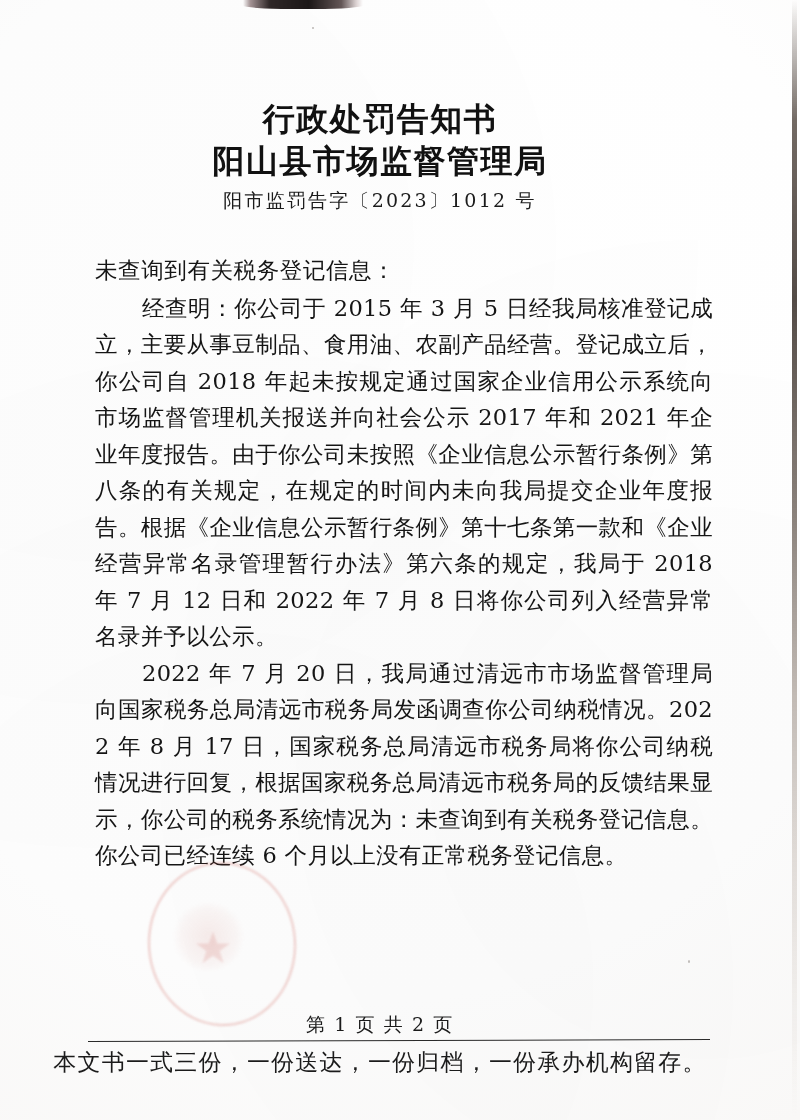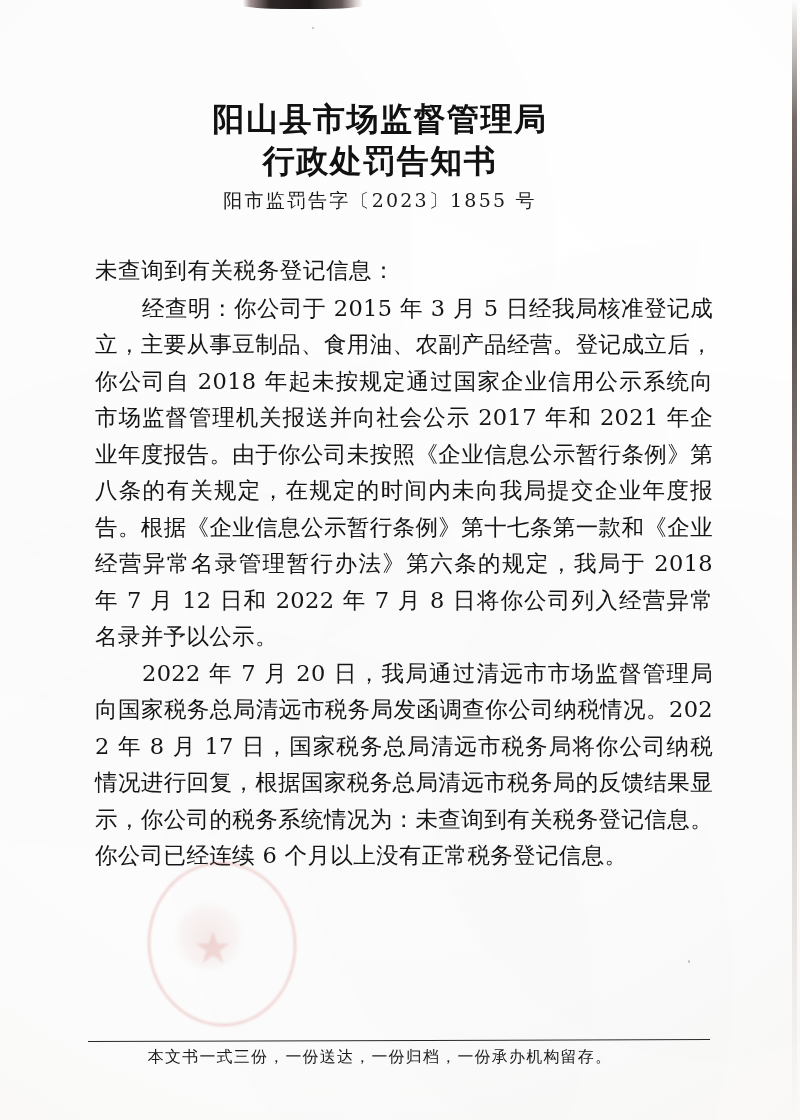--- a/index.html
+++ b/index.html
@@ -193,45 +193,46 @@
     height: 0;
     border-top: 1.6px solid #2a2a2a;
     transform: rotate(-0.18deg);
   }
   .footer-note {
     position: absolute;
     left: 0;
     top: 1047px;
     width: 760px;
     text-align: center;
-    font-size: 16px;
+    font-size: 23px;
     letter-spacing: 1.2px;
     color: #1b1b1b;
   }
 </style>
 </head>
 <body>
 
 <div class="page"></div>
 
 <div class="doc">
 
   <div class="title-block">
+    <div class="doc-title-line">行政处罚告知书</div>
     <div class="doc-title-line">阳山县市场监督管理局</div>
-    <div class="doc-title-line">行政处罚告知书</div>
   </div>
 
-  <div class="doc-number">阳市监罚告字〔2023〕1855 号</div>
+  <div class="doc-number">阳市监罚告字〔2023〕1012 号</div>
 
   <div class="body-block">
     <p class="addressee">未查询到有关税务登记信息：</p>
     <p class="para">经查明：你公司于 2015 年 3 月 5 日经我局核准登记成立，主要从事豆制品、食用油、农副产品经营。登记成立后，你公司自 2018 年起未按规定通过国家企业信用公示系统向市场监督管理机关报送并向社会公示 2017 年和 2021 年企业年度报告。由于你公司未按照《企业信息公示暂行条例》第八条的有关规定，在规定的时间内未向我局提交企业年度报告。根据《企业信息公示暂行条例》第十七条第一款和《企业经营异常名录管理暂行办法》第六条的规定，我局于 2018 年 7 月 12 日和 2022 年 7 月 8 日将你公司列入经营异常名录并予以公示。</p>
     <p class="para">2022 年 7 月 20 日，我局通过清远市市场监督管理局向国家税务总局清远市税务局发函调查你公司纳税情况。2022 年 8 月 17 日，国家税务总局清远市税务局将你公司纳税情况进行回复，根据国家税务总局清远市税务局的反馈结果显示，你公司的税务系统情况为：未查询到有关税务登记信息。你公司已经连续 6 个月以上没有正常税务登记信息。</p>
   </div>
 
+  <div class="page-no">第 1 页 共 2 页</div>
   <div class="footer-rule"></div>
   <div class="footer-note">本文书一式三份，一份送达，一份归档，一份承办机构留存。</div>
 
 </div>
 
 <div class="seal-ghost"></div>
 <svg class="seal-star" viewBox="0 0 24 24">
   <polygon points="12,1 15,9.5 24,9.5 16.7,14.8 19.5,23.5 12,18.2 4.5,23.5 7.3,14.8 0,9.5 9,9.5" fill="#c95850"></polygon>
 </svg>
 <div class="scan-smudge-top"></div>

